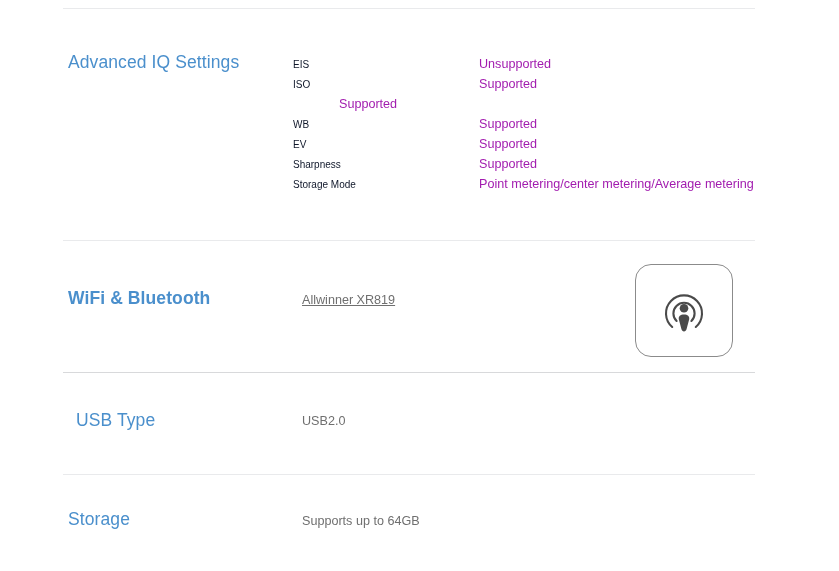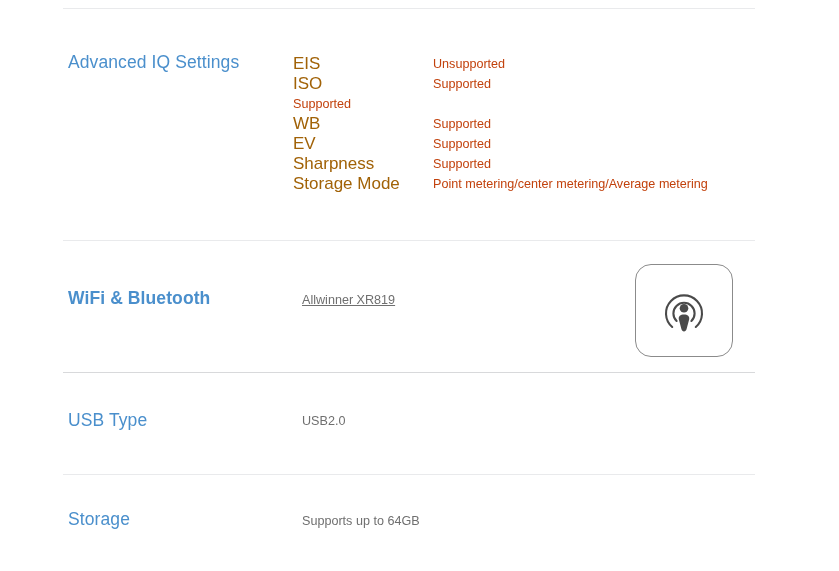--- a/index.html
+++ b/index.html
@@ -63,27 +63,28 @@
     top: 54px;
   }
   .iq-line {
     display: flex;
     height: 20px;
     align-items: center;
   }
   .iq-label {
     width: 140px;
     flex: 0 0 140px;
-    color: #a16207;
-    font-size: 17px;
+    color: #0f172a;
+    font-size: 10px;
   }
   .iq-value {
-    color: #c2410c;
+    color: #a21caf;
     font-size: 12.6px;
     white-space: nowrap;
+    margin-left: 46px;
   }
 
   
   .wifi-text {
     position: absolute;
     left: 302px;
     top: 288px;
   }
   .wifi-text div {
     height: 24px;
@@ -193,21 +194,21 @@
                    L 20.8 34.2
                    C 20.3 31.4 22.3 29.6 26 29.6 Z" fill="#4a4a4a"></path>
         </svg>
       </span>
     </div>
   </div>
 
   <div class="divider strong" style="top:372px;"></div>
 
   <div class="spec-row">
-    <div class="spec-heading" style="top:410px;">USB Type</div>
+    <div class="spec-heading" style="top:410px;margin-left:8px;">USB Type</div>
 
     <div class="spec-body usb-text">
       <div>USB2.0</div>
     </div>
   </div>
 
   <div class="divider" style="top:474px;"></div>
 
   <div class="spec-row">
     <div class="spec-heading" style="top:509px;">Storage</div>

